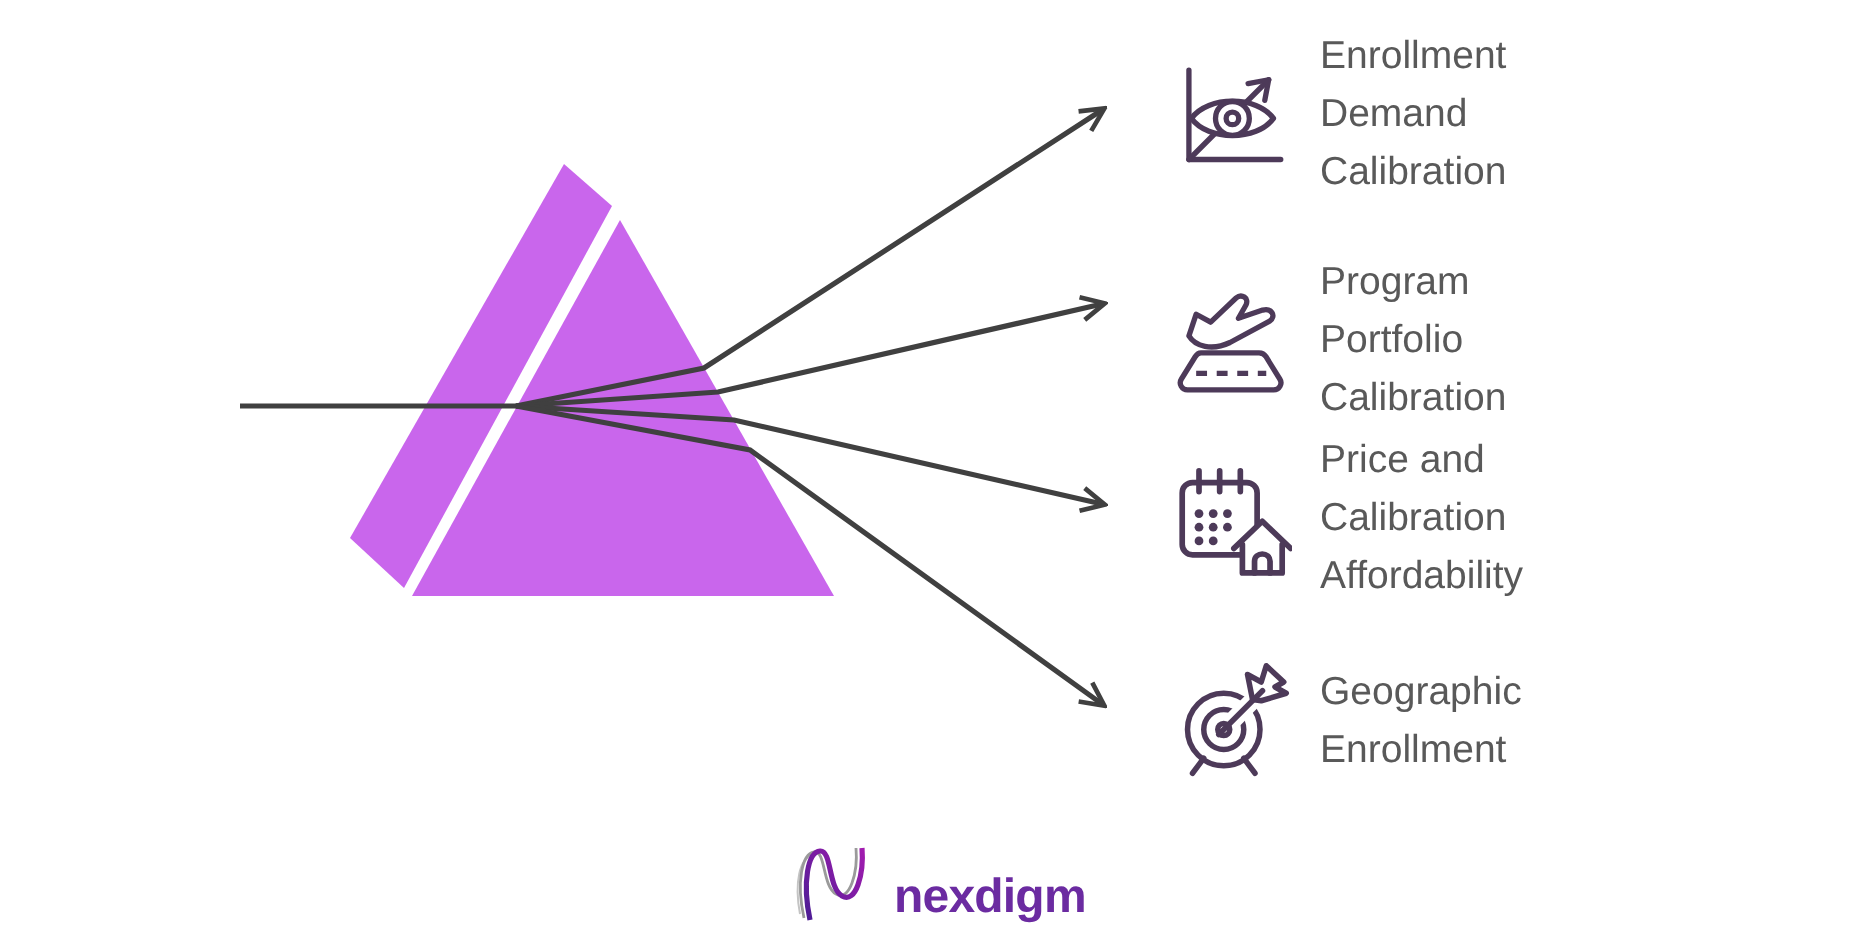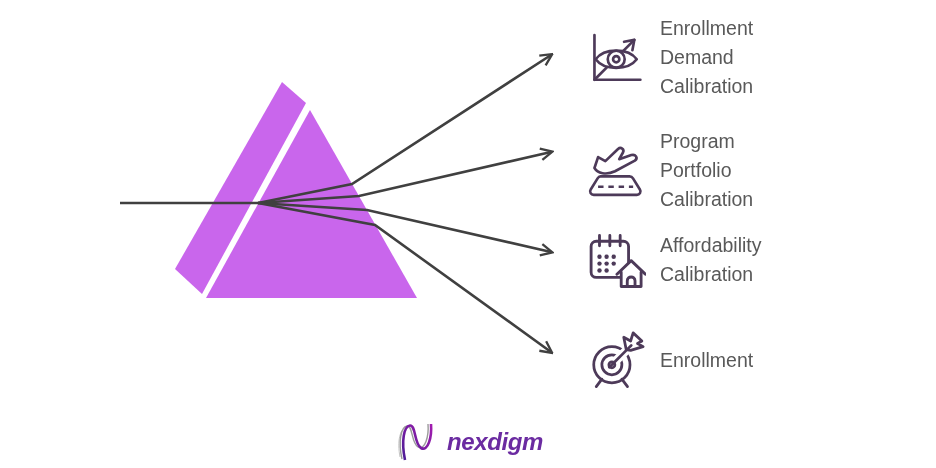--- a/index.html
+++ b/index.html
@@ -28,21 +28,21 @@
   .icon-box{width:62px;display:flex;align-items:center;justify-content:center;flex:0 0 62px;margin-right:14px;}
   .ic{stroke:var(--icon-stroke);fill:none;stroke-width:2.2;stroke-linecap:round;stroke-linejoin:round;}
   .ic-sq{stroke:var(--icon-stroke);fill:none;stroke-width:2.2;stroke-linecap:butt;}
   .ic-fill{fill:var(--icon-stroke);stroke:none;}
   .eye-white{fill:#fff;}
   .halo{stroke:#fff;stroke-width:7;fill:none;}
   .label{
     color:var(--text);font-size:19.5px;line-height:29px;font-weight:400;
   }
   .logo{
-    position:absolute;left:396px;top:421px;display:flex;align-items:center;gap:7px;font-style:italic;
+    position:absolute;left:396px;top:421px;display:flex;align-items:flex-end;gap:7px;
   }
   .logo-word{
     color:var(--logo-purple);font-size:24px;font-weight:700;letter-spacing:-0.4px;
   }
 </style>
 </head>
 <body>
 
 <div class="stage">
 
@@ -109,38 +109,40 @@
           <circle cx="12" cy="32.1" r="1.7"></circle>
             <circle cx="17.5" cy="32.1" r="1.7"></circle>
         </g>
         <path d="M36.5,23.5 L48,35.2 L44.5,35.2 L44.5,46 L28.5,46 L28.5,35.2 L25,35.2 Z" fill="#fff" stroke="none"></path>
         <path class="ic" d="M25.5,35 L36.5,24.5 L47.5,35"></path>
         <path class="ic" d="M28.8,33.5 V44.5 H44.2 V33.5"></path>
         <path class="ic" d="M33.5,44.5 V40 C33.5,36.2 39.5,36.2 39.5,40 V44.5"></path>
       </svg>
     </div>
     <div class="label">
+      <div>Price and</div>
+      <div>Calibration</div>
       <div>Affordability</div>
-      <div>Calibration</div>
     </div>
   </div>
 
   <div class="item" style="top:317px">
     <div class="icon-box">
       <svg width="60" height="60" viewBox="0 0 48 48">
         <path class="ic" d="M13.5,38.5 L9,44.5 M29.5,38.5 L34,44.5"></path>
         <circle class="ic" cx="21.5" cy="27" r="14.5"></circle>
         <circle class="ic" cx="21.5" cy="27" r="8"></circle>
         <path class="halo" d="M21.5,27 L39,9.5"></path>
         <path class="ic" d="M19.5,29 L37,11.5"></path>
         <circle class="ic" cx="21.5" cy="27" r="2.4"></circle>
         <path class="ic" d="M33,15 L31,5 L36.5,8 L38.5,1.5 L45.5,8 L42,10 L46.5,12.5 L36.5,15.5 Z"></path>
       </svg>
     </div>
     <div class="label">
+      <div>Geographic</div>
       <div>Enrollment</div>
     </div>
   </div>
 
   <div class="logo">
     <svg width="44" height="42" viewBox="0 0 44 42">
       <defs>
         <linearGradient id="ng" x1="0" y1="1" x2="1" y2="0">
           <stop offset="0" stop-color="#4C1D95"></stop>
           <stop offset="1" stop-color="#A21CAF"></stop>

